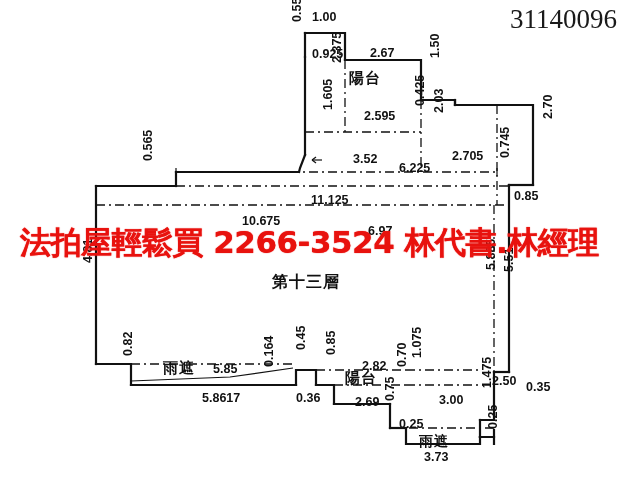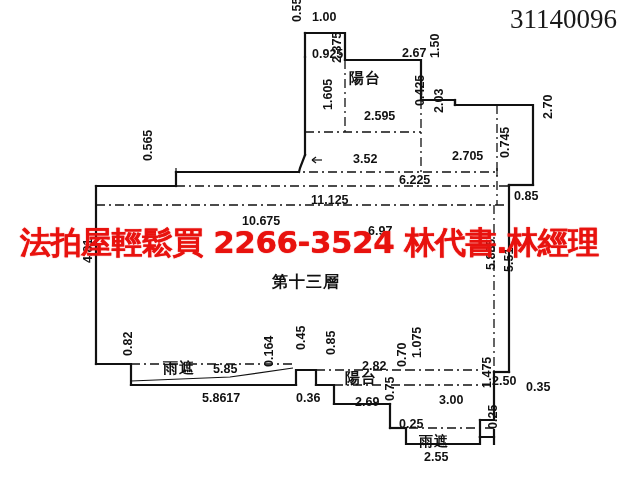--- a/index.html
+++ b/index.html
@@ -202,31 +202,31 @@
   <div class="room-label" style="left:345px; top:369px;">陽台</div>
 
   <div class="room-label" style="left:163px; top:359px;">雨遮</div>
 
   <div class="room-label" style="left:419px; top:433px; font-size:14px;">雨遮</div>
 
   <div id="dim-layer">
       <div class="dim vert" style="left: 291px; top: 22px;">0.55</div>
       <div class="dim" style="left: 312px; top: 11px;">1.00</div>
       <div class="dim" style="left: 312px; top: 48px;">0.925</div>
-      <div class="dim" style="left: 370px; top: 47px; margin-left: 32px;">2.67</div>
+      <div class="dim" style="left: 370px; top: 47px;">2.67</div>
       <div class="dim vert" style="left: 331px; top: 63px;">2.375</div>
       <div class="dim vert" style="left: 429px; top: 58px;">1.50</div>
       <div class="dim" style="left: 364px; top: 110px;">2.595</div>
       <div class="dim vert" style="left: 414px; top: 106px;">0.425</div>
       <div class="dim vert" style="left: 433px; top: 113px;">2.03</div>
       <div class="dim vert" style="left: 542px; top: 119px;">2.70</div>
       <div class="dim vert" style="left: 322px; top: 110px;">1.605</div>
       <div class="dim vert" style="left: 142px; top: 161px;">0.565</div>
       <div class="dim" style="left: 353px; top: 153px;">3.52</div>
-      <div class="dim" style="left: 399px; top: 174px;">6.225</div>
+      <div class="dim" style="left: 399px; top: 162px;">6.225</div>
       <div class="dim" style="left: 452px; top: 150px;">2.705</div>
       <div class="dim vert" style="left: 499px; top: 158px;">0.745</div>
       <div class="dim" style="left: 368px; top: 182px; margin-top: 43px;">6.97</div>
       <div class="dim" style="left: 311px; top: 194px;">11.125</div>
       <div class="dim" style="left: 514px; top: 190px;">0.85</div>
       <div class="dim" style="left: 242px; top: 215px;">10.675</div>
       <div class="dim vert" style="left: 82px; top: 263px;">4.81</div>
       <div class="dim vert" style="left: 485px; top: 270px;">5.885</div>
       <div class="dim vert" style="left: 503px; top: 272px;">5.51</div>
       <div class="dim vert" style="left: 122px; top: 356px;">0.82</div>
@@ -239,19 +239,19 @@
       <div class="dim" style="left: 362px; top: 360px;">2.82</div>
       <div class="dim" style="left: 355px; top: 396px;">2.69</div>
       <div class="dim vert" style="left: 396px; top: 367px;">0.70</div>
       <div class="dim vert" style="left: 411px; top: 358px;">1.075</div>
       <div class="dim" style="left: 445px; top: 375px; margin-left: 47px;">2.50</div>
       <div class="dim" style="left: 439px; top: 394px;">3.00</div>
       <div class="dim vert" style="left: 481px; top: 388px;">1.475</div>
       <div class="dim" style="left: 506px; top: 381px; margin-left: 20px;">0.35</div>
       <div class="dim vert" style="left: 384px; top: 401px;">0.75</div>
       <div class="dim" style="left: 399px; top: 418px;">0.25</div>
-      <div class="dim" style="left: 424px; top: 451px;">2.55</div>
+      <div class="dim" style="left: 424px; top: 451px;">3.73</div>
       <div class="dim vert" style="left: 487px; top: 429px;">0.25</div>
     </div>
 
   <div id="watermark">法拍屋輕鬆買  2266-3524  林代書.林經理</div>
 
 </div>
 
 </body></html>

